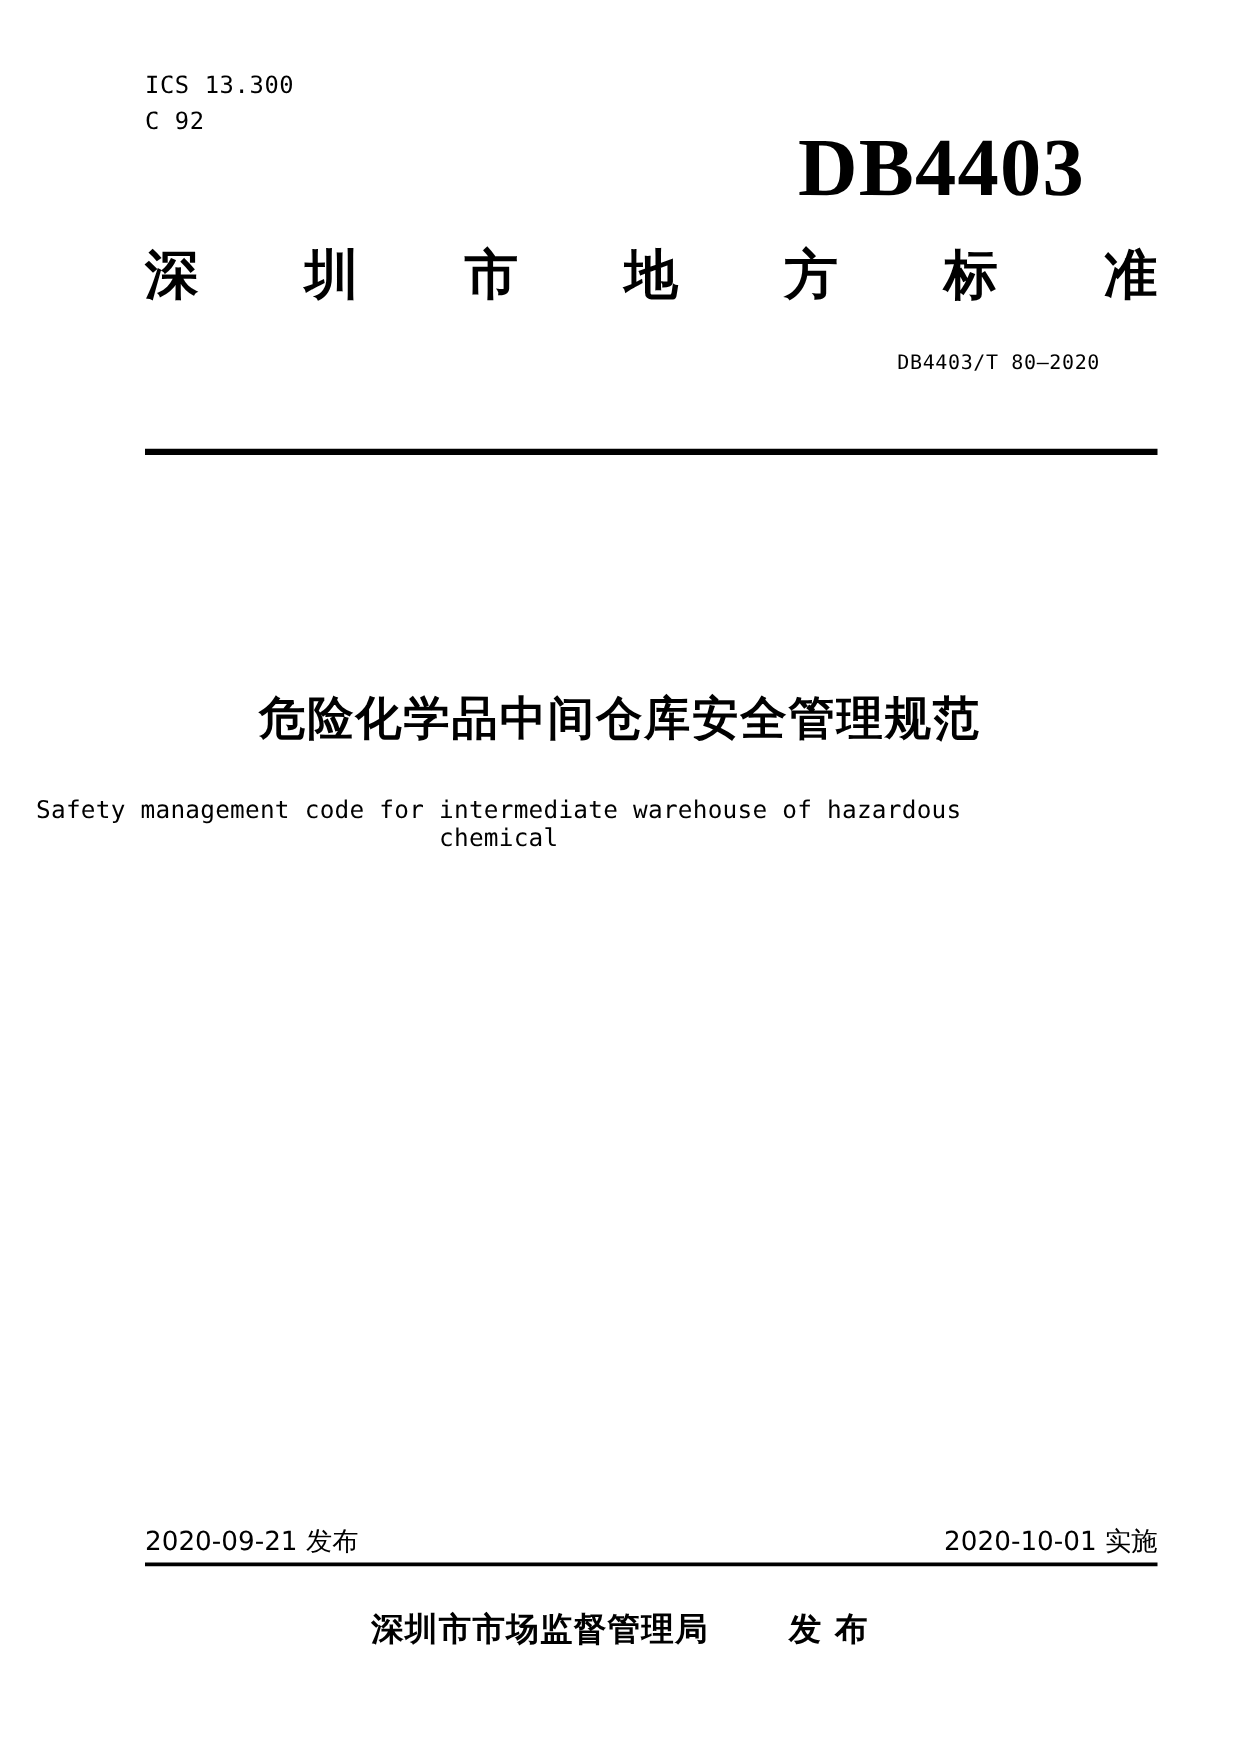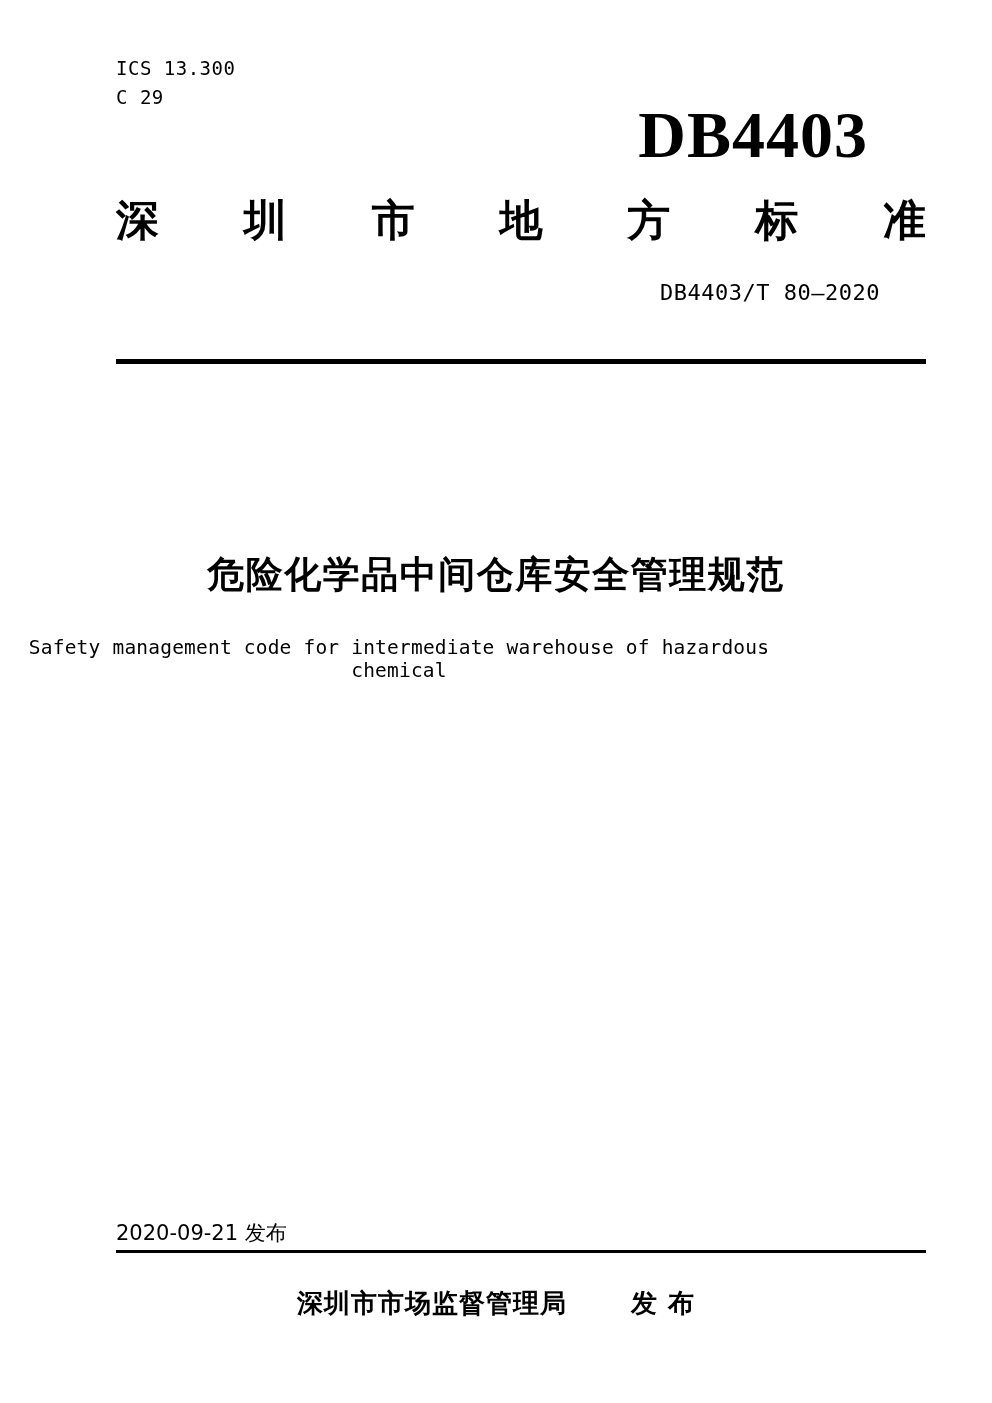--- a/index.html
+++ b/index.html
@@ -55,21 +55,21 @@
     display: flex;
     justify-content: space-between;
   }
   .cn-title span { display: inline-block; }
 
   .std-code {
     position: absolute;
     right: 112px;
     top: 266px;
     font-family: "DejaVu Sans Mono", monospace;
-    font-size: 22px;
+    font-size: 16px;
     letter-spacing: 0.5px;
     white-space: pre;
   }
 
   .rule-top {
     position: absolute;
     left: 116px;
     top: 345px;
     width: 810px;
     height: 5px;
@@ -131,21 +131,21 @@
   }
   .issuer .gap { display: inline-block; width: 44px; }
 </style>
 </head>
 <body>
 
 <div class="page">
 
   <div class="ics-block">
     <div class="ics-line">ICS 13.300</div>
-    <div class="ics-line">C 29</div>
+    <div class="ics-line">C 92</div>
   </div>
 
   <div class="db-number">DB4403</div>
 
   <div class="cn-title">
     <span>深</span>
     <span>圳</span>
     <span>市</span>
     <span>地</span>
     <span>方</span>
@@ -155,20 +155,21 @@
 
   <div class="std-code">DB4403/T 80—2020</div>
 
   <div class="rule-top"></div>
 
   <div class="doc-title-cn">危险化学品中间仓库安全管理规范</div>
   <div class="doc-title-en">Safety management code for intermediate warehouse of hazardous chemical</div>
 
   <div class="date-row">
     <span>2020-09-21 发布</span>
+    <span>2020-10-01 实施</span>
   </div>
   <div class="rule-bottom"></div>
 
   <div class="issuer">
     <span>深圳市市场监督管理局</span>
     <span class="gap"></span>
     <span>发 布</span>
   </div>
 
 </div>

